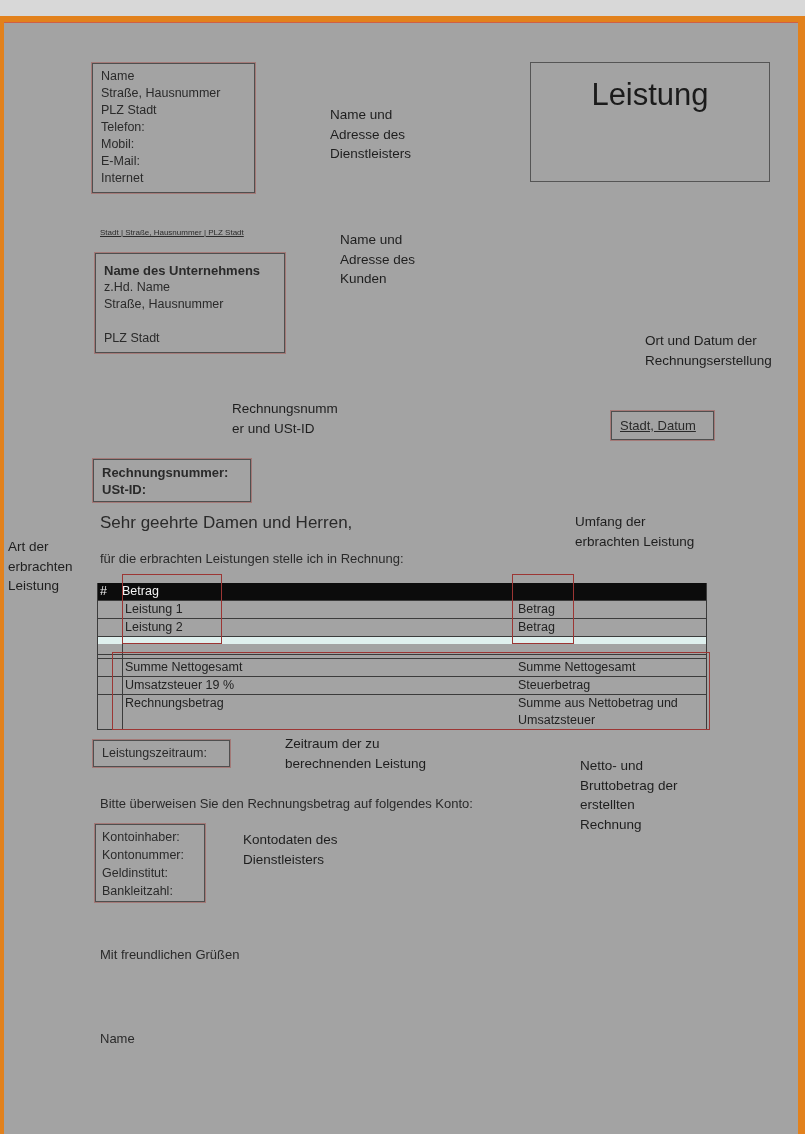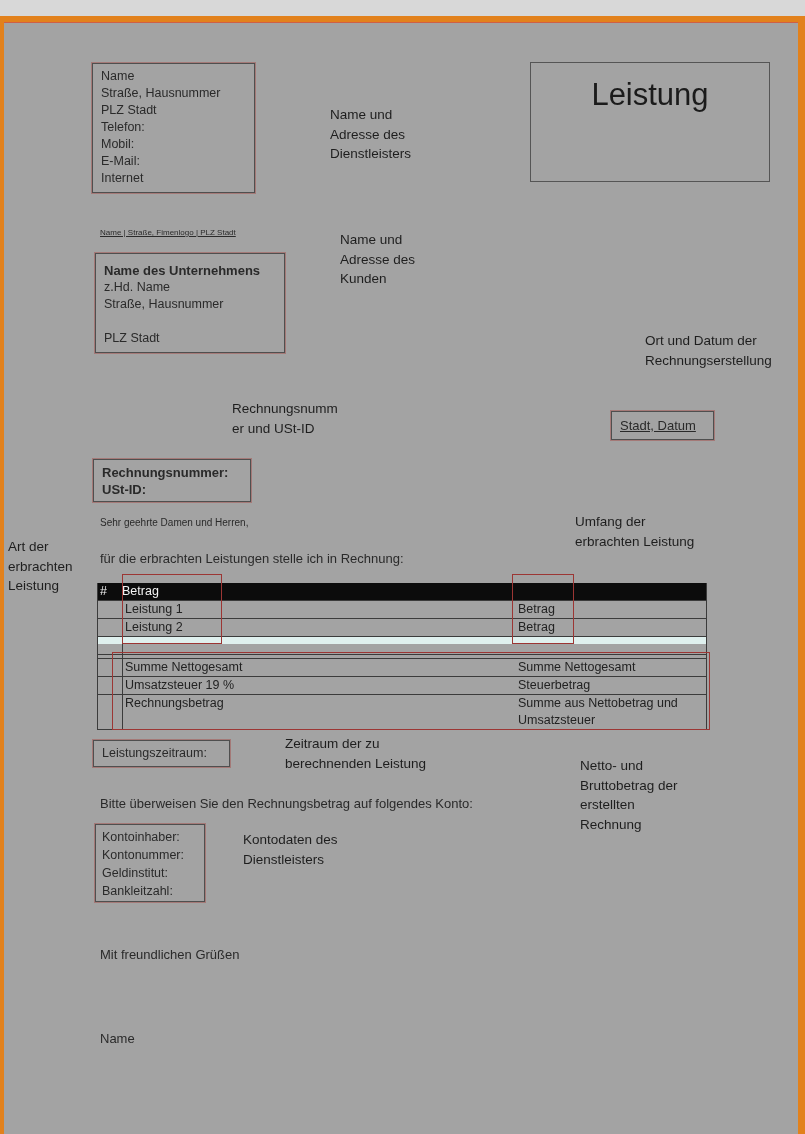--- a/index.html
+++ b/index.html
@@ -53,21 +53,21 @@
 Internet</div>
   </div>
   <div class="ann ml" style="left:330px;top:89px;">Name und
 Adresse des
 Dienstleisters</div>
 
   <div class="abs" style="left:530px;top:46px;width:240px;height:120px;border:1px solid #555;box-sizing:border-box;">
     <div style="font-size:31px;text-align:center;padding-top:14px;color:#1b1b1b;">Leistung</div>
   </div>
 
-  <div class="abs" style="left:100px;top:212px;font-size:8px;color:#2b2b2b;text-decoration:underline;">Name | Straße, Fimenlogo | PLZ Stadt</div>
+  <div class="abs" style="left:100px;top:212px;font-size:8px;color:#2b2b2b;text-decoration:underline;">Stadt | Straße, Hausnummer | PLZ Stadt</div>
 
   <div class="fbox" style="left:95px;top:237px;width:190px;height:100px;">
     <div class="body-text" style="padding:8px 0 0 8px;font-weight:bold;font-size:13px;">Name des Unternehmens</div>
     <div class="body-text ml" style="padding:0 0 0 8px;">z.Hd. Name
 Straße, Hausnummer
 
 PLZ Stadt</div>
   </div>
   <div class="ann ml" style="left:340px;top:214px;">Name und
 Adresse des
@@ -79,21 +79,21 @@
     <div class="body-text" style="padding:5px 0 0 8px;font-size:13px;text-decoration:underline;">Stadt, Datum</div>
   </div>
 
   <div class="ann ml" style="left:232px;top:383px;">Rechnungsnumm
 er und USt-ID</div>
   <div class="fbox" style="left:93px;top:443px;width:158px;height:43px;">
     <div class="body-text ml" style="padding:4px 0 0 8px;font-weight:bold;font-size:13px;">Rechnungsnummer:
 USt-ID:</div>
   </div>
 
-  <div class="abs body-text" style="left:100px;top:498px;font-size:10px;">Sehr geehrte Damen und Herren,</div>
+  <div class="abs body-text" style="left:100px;top:498px;font-size:17px;">Sehr geehrte Damen und Herren,</div>
   <div class="ann ml" style="left:575px;top:496px;">Umfang der
 erbrachten Leistung</div>
   <div class="abs body-text" style="left:100px;top:534px;font-size:13px;">für die erbrachten Leistungen stelle ich in Rechnung:</div>
   <div class="ann ml" style="left:8px;top:521px;">Art der
 erbrachten
 Leistung</div>
 
   <div id="inv-table">
     <div class="t-row t-head">
       <div class="c-num">#</div>

